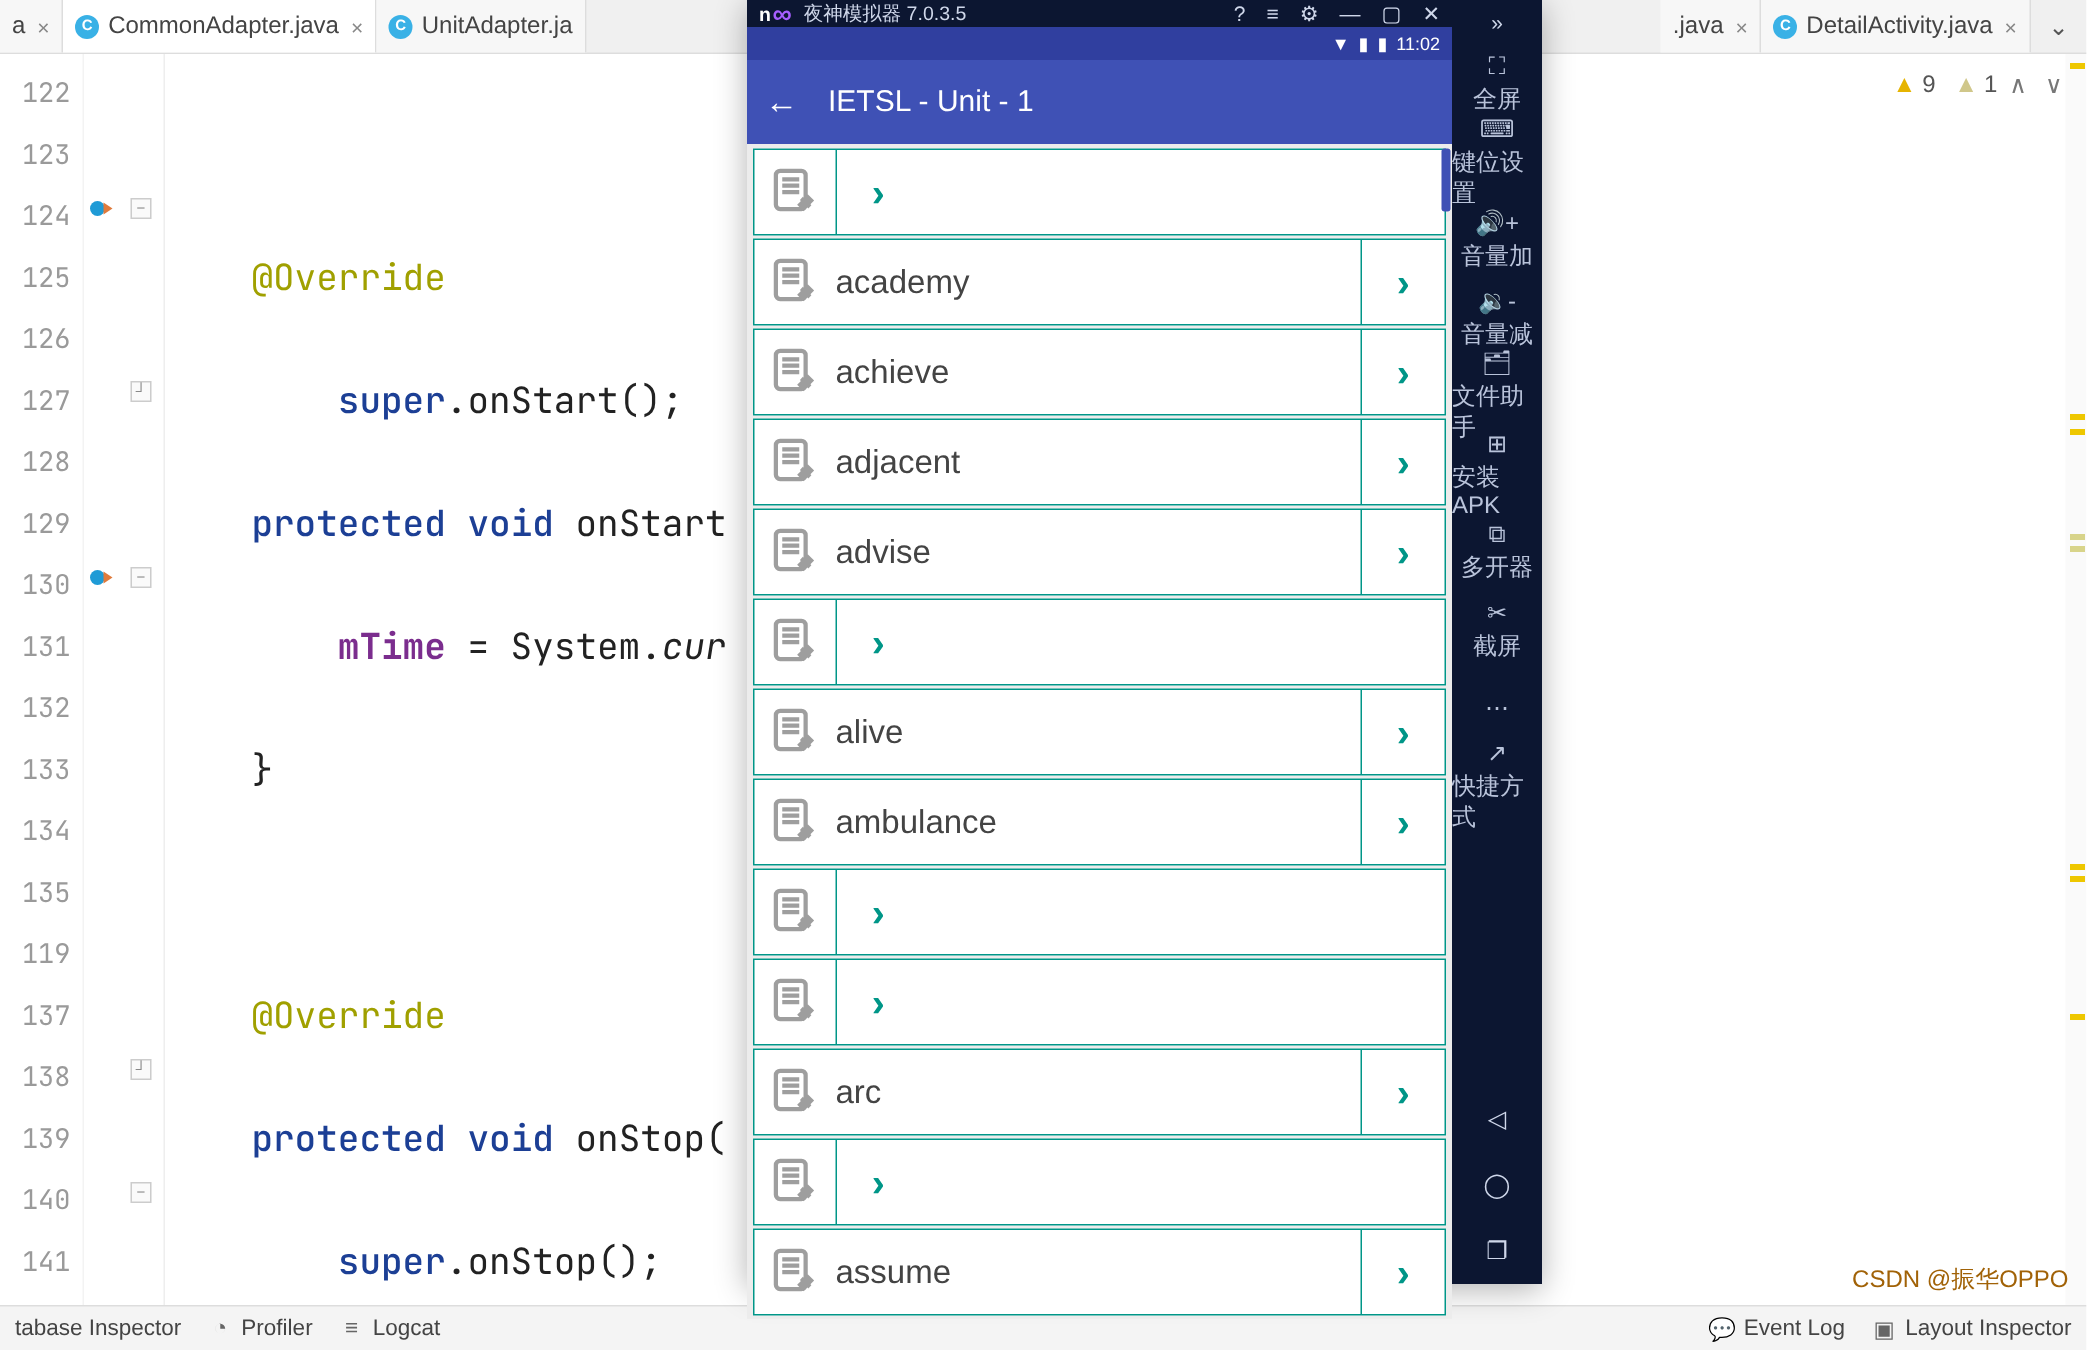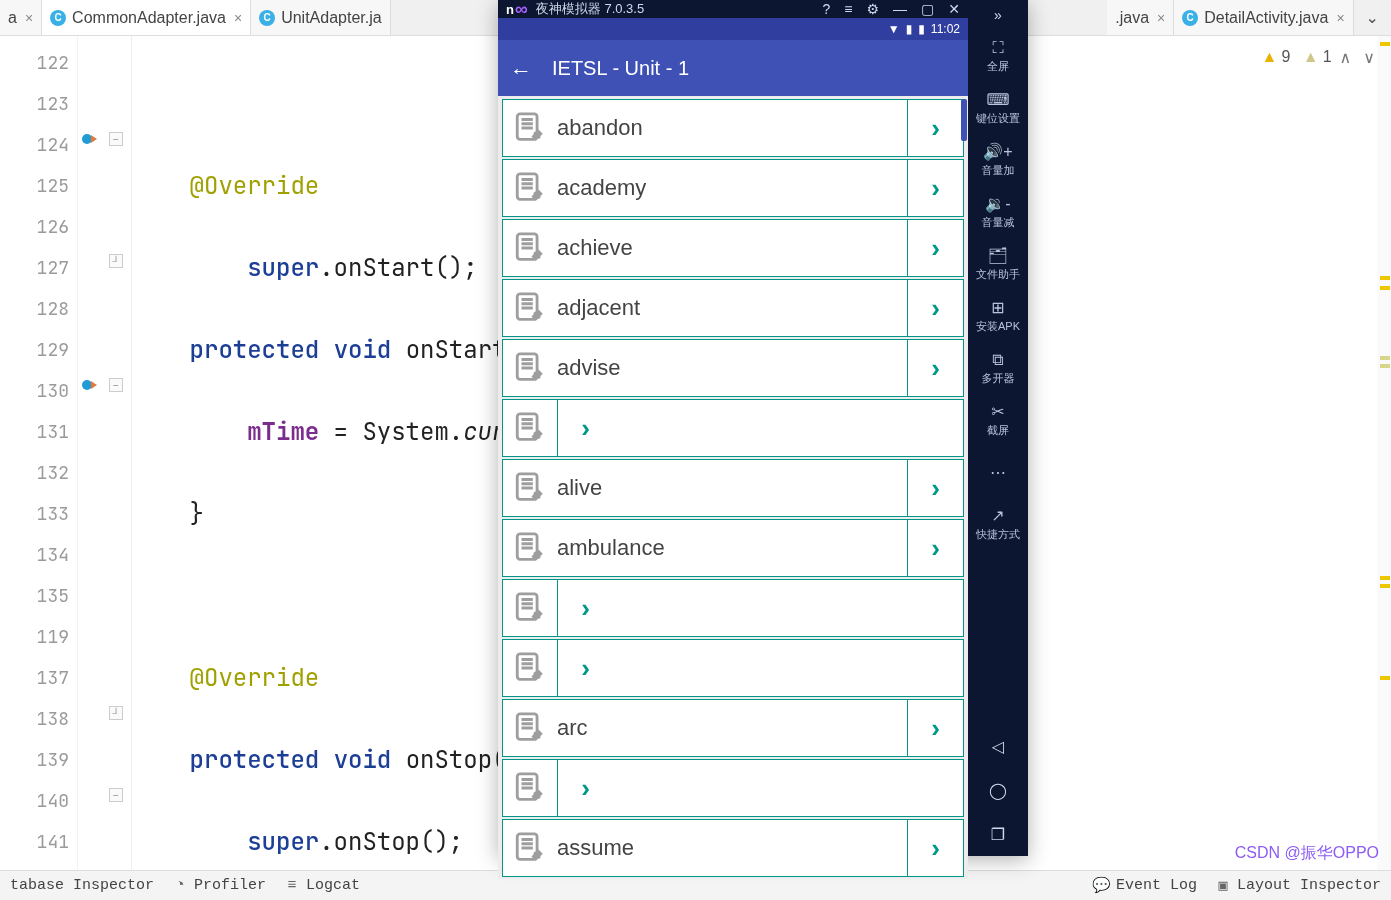--- a/index.html
+++ b/index.html
@@ -15,21 +15,21 @@
     .tabs-right { display:flex; align-items:center; height:100%; }
     .tabs-dropdown { padding: 0 12px; color:#555; }
     
     
     .warn-strip { position:absolute; top:46px; right:12px; height:22px; display:flex; align-items:center; font-size:16px; color:#555; gap:4px; }
     .warn-tri { color:#e6b400; font-weight:bold; }
     .warn-tri.light { color:#d0c78a; }
     .warn-chevron { padding:0 4px; color:#777; }
 
     
-    .editor { display: flex; height: calc(100% - 36px - 30px); position: relative; margin-left: 22px; }
+    .editor { display: flex; height: calc(100% - 36px - 30px); position: relative; }
     .gutter-nums { width: 56px; background: #fff; color: #9a9a9a; font-family: "JetBrains Mono", Consolas, monospace; font-size: 18px; text-align: right; padding-right: 8px; padding-top: 6px; line-height: 41px; border-right:1px solid #f3f3f3; }
     .gutter-marks { width: 24px; position:relative; }
     .bp-mark { position:absolute; left:4px; width:14px; height:14px; }
     .bp-mark::before { content:""; position:absolute; width:10px; height:10px; border-radius:50%; background:#1f9bd6; top:2px; left:0; }
     .bp-mark::after { content:""; position:absolute; border:4px solid transparent; border-left:6px solid #e07b3c; top:3px; left:9px; }
     .fold-gutter { width: 30px; position: relative; border-right: 1px solid #eee; }
     .fold-start { position:absolute; left:7px; width:14px; height:14px; background:#fafafa; border:1px solid #ccc; color:#888; font-size:10px; display:flex; align-items:center; justify-content:center; }
     .fold-end { position:absolute; left:7px; width:14px; height:14px; background:#fafafa; border:1px solid #ccc; color:#888; font-size:10px; display:flex; align-items:center; justify-content:center; }
     .code { flex: 1; font-family: "JetBrains Mono", Consolas, monospace; font-size: 24px; line-height: 41px; padding-top: 6px; white-space: pre; color: #222; overflow:hidden; }
     .k-anno { color: #a0a000; }
@@ -40,21 +40,21 @@
     
     
     .markers-strip { position:absolute; right:0; top:36px; width:14px; height:calc(100% - 66px); background:#fafafa; }
     .marker { position:absolute; right:1px; width:10px; height:4px; }
     .marker.warn { background:#eec700; }
     .marker.low { background:#d8d48a; }
     
     
     .bottom-bar { position:absolute; bottom:0; left:0; right:0; height:30px; background:#f4f4f4; border-top:1px solid #ddd; display:flex; align-items:center; font-size:15px; color:#444; padding:0 10px; gap:18px; }
     .bottom-bar .spacer { flex:1; }
-    .bb-item { display:flex; align-items:center; gap:6px;font-family:Liberation Mono, monospace; }
+    .bb-item { display:flex; align-items:center; gap:6px; }
     .bb-icon { width:16px; height:16px; display:inline-flex; align-items:center; justify-content:center; color:#666; }
     
     
     .nox-window { position: absolute; left: 498px; top: 0; width: 530px; height: 856px; display:flex; background:#0e1830; box-shadow: 0 4px 20px rgba(0,0,0,.3); }
     .nox-left { flex:1; display:flex; flex-direction:column; }
     .nox-titlebar { height: 30px; background: #0c1631; color: #cfd7ea; display:flex; align-items:center; font-size:13px; padding:0 8px; }
     .nox-logo { color:#fff; font-weight:bold; font-size:13px; display:flex; align-items:center; }
     .nox-logo .infinity { color:#a65fff; font-weight:900; font-size:18px; line-height:1; margin-left:1px; }
     .nox-title-text { margin-left:8px; }
     .nox-title-spacer { flex:1; }
@@ -73,26 +73,26 @@
     .word-icon svg { width:34px; height:34px; }
     .word-text { flex:1; font-size:22px; color:#444; }
     .word-arrow-cell { width:56px; border-left:1px solid #009688; display:flex; align-items:center; justify-content:center; height:100%; }
     .word-arrow { color:#009688; font-size:26px; font-weight:bold; }
     .android-scrollthumb { position:absolute; right:1px; top:3px; width:6px; height:42px; background:#3f51b5; border-radius:2px; }
     
     .nox-sidebar { width:60px; background:#0c1631; color:#b9c3da; display:flex; flex-direction:column; align-items:center; font-size:11px; }
     .nox-collapse { height:30px; display:flex; align-items:center; justify-content:center; width:100%; color:#cfd7ea; font-size:14px; }
     .nox-tool { display:flex; flex-direction:column; align-items:center; justify-content:center; height:52px; width:100%; gap:2px; }
     .nox-tool .ico { font-size:16px; }
-    .nox-tool .lbl { font-size:11px; }
+    .nox-tool .lbl { font-size:16px; }
     .nox-sidebar .spacer { flex:1; }
     .nox-nav { height:44px; width:100%; display:flex; align-items:center; justify-content:center; color:#cfd7ea; font-size:16px; }
     
     
-    .watermark { position:absolute; right:12px; bottom:36px; color:#8b5cf6; font-size:16px; }
+    .watermark { position:absolute; right:12px; bottom:36px; color:#a16207; font-size:16px; }
   </style>
 </head>
 <body>
 
 <div class="tabs-bar">
   <div class="tab">
       <span>a</span>
       <span class="close">×</span>
     </div>
   <div class="tab active">
@@ -257,21 +257,20 @@
             <div class="word-row">
               <div class="word-icon">
                 <svg viewBox="0 0 24 24">
                   <rect x="3" y="2" width="14" height="18" rx="2" fill="none" stroke="#9e9e9e" stroke-width="2"></rect>
                   <path d="M6 6h8M6 9h8M6 12h8" stroke="#9e9e9e" stroke-width="2"></path>
                   <path d="M14 16l5 5M19 16l-5 5" stroke="#9e9e9e" stroke-width="0"></path>
                   <path d="M15 15l4 4" stroke="#9e9e9e" stroke-width="2"></path>
                   <path d="M18 13l3 3-5 5-3-3z" fill="#9e9e9e"></path>
                 </svg>
               </div>
-              <div class="word-text">abandon</div>
               <div class="word-arrow-cell">
                 <span class="word-arrow">›</span>
               </div>
             </div>
             <div class="word-row">
               <div class="word-icon">
                 <svg viewBox="0 0 24 24">
                   <rect x="3" y="2" width="14" height="18" rx="2" fill="none" stroke="#9e9e9e" stroke-width="2"></rect>
                   <path d="M6 6h8M6 9h8M6 12h8" stroke="#9e9e9e" stroke-width="2"></path>
                   <path d="M14 16l5 5M19 16l-5 5" stroke="#9e9e9e" stroke-width="0"></path>

